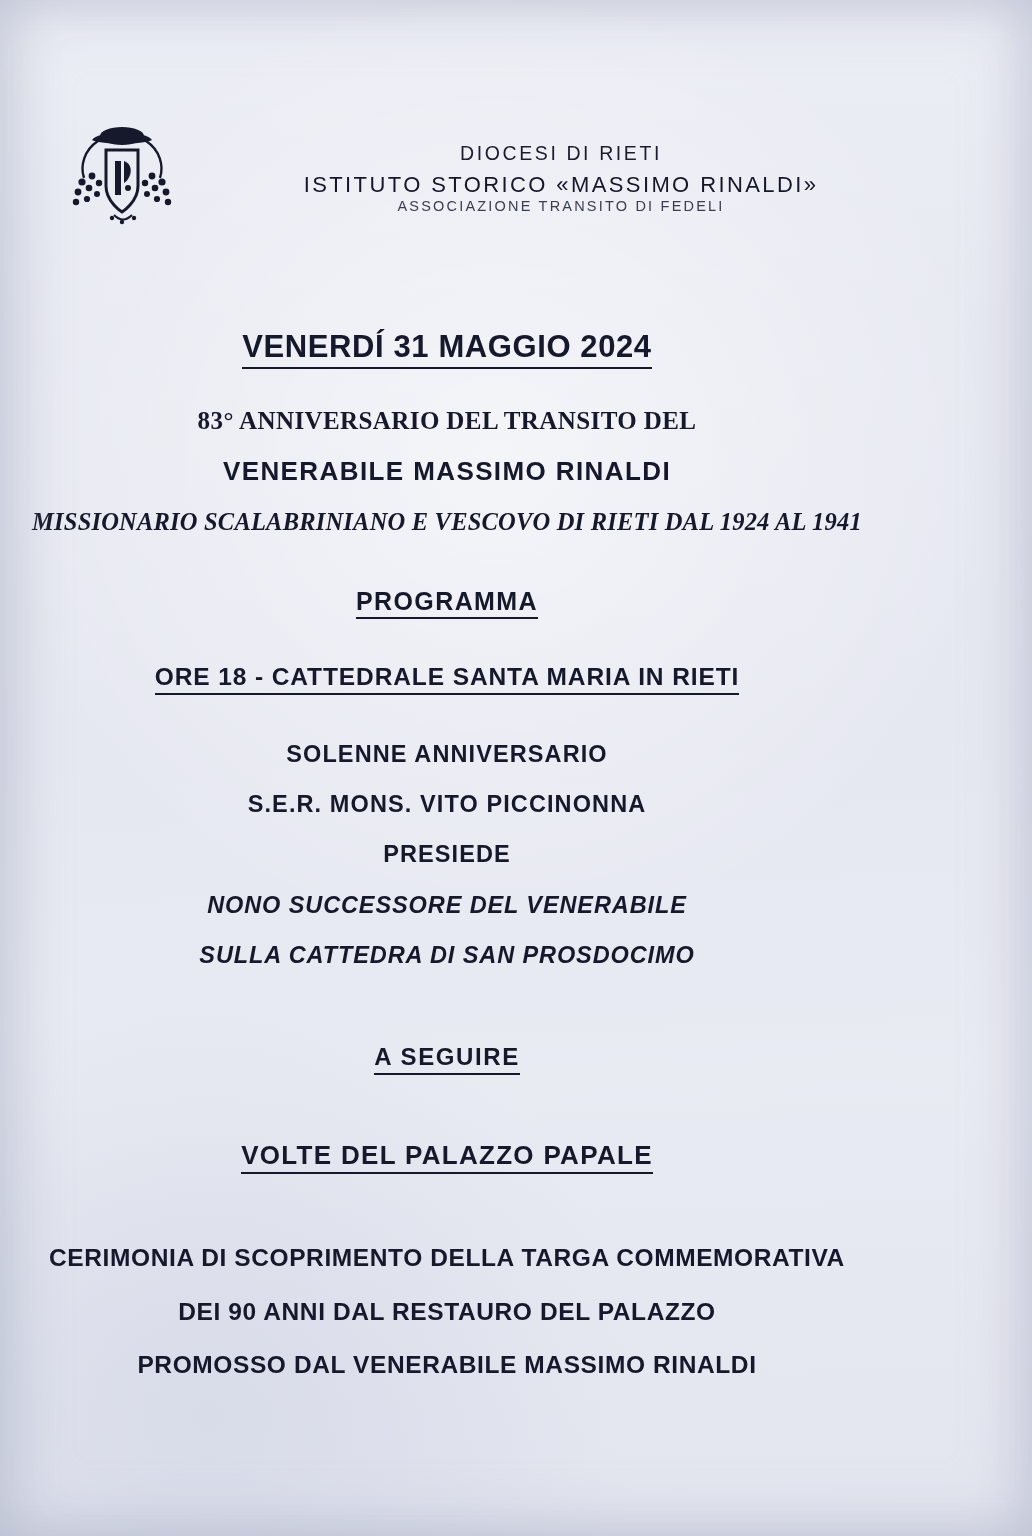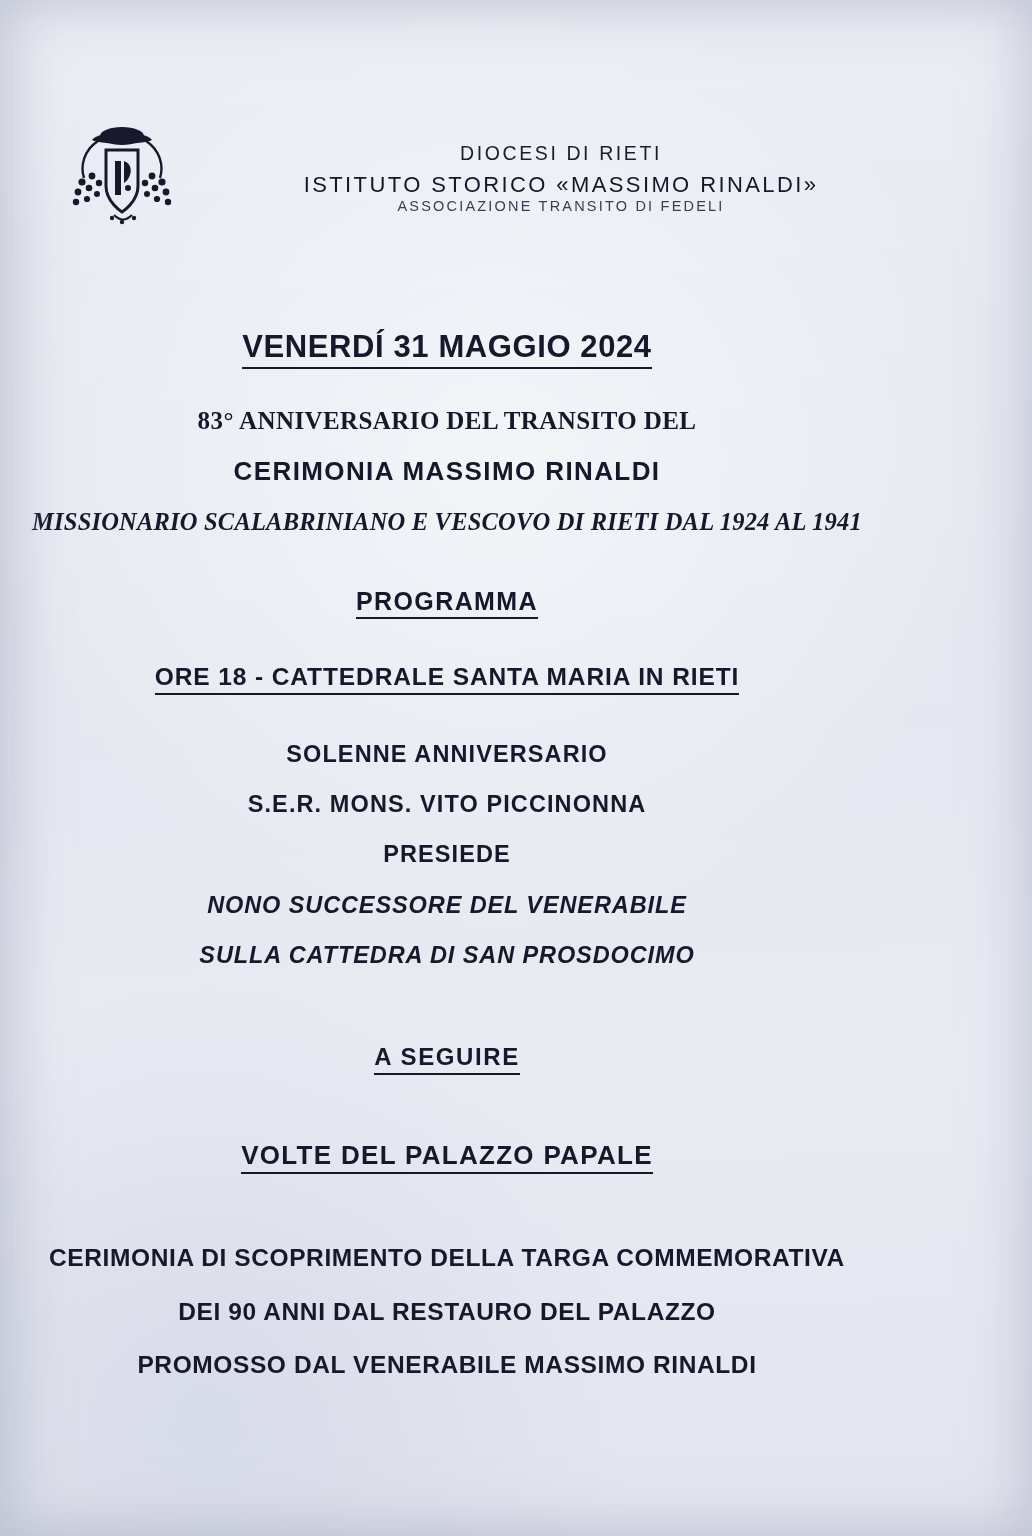--- a/index.html
+++ b/index.html
@@ -226,21 +226,21 @@
     </div>
   </div>
 
   <div class="content">
 
     <div class="date-title line">
       <span class="u">VENERDÍ 31 MAGGIO 2024</span>
     </div>
 
     <div class="anniv serif-bold line">83° ANNIVERSARIO DEL TRANSITO DEL</div>
-    <div class="venerabile line">CERIMONIA MASSIMO RINALDI</div>
+    <div class="venerabile line">VENERABILE MASSIMO RINALDI</div>
     <div class="missionario line">MISSIONARIO SCALABRINIANO E VESCOVO DI RIETI DAL 1924 AL 1941</div>
 
     <div class="programma line">
       <span class="u">PROGRAMMA</span>
     </div>
 
     <div class="ore line">
       <span class="u">ORE 18  -  CATTEDRALE SANTA MARIA IN RIETI</span>
     </div>
 

